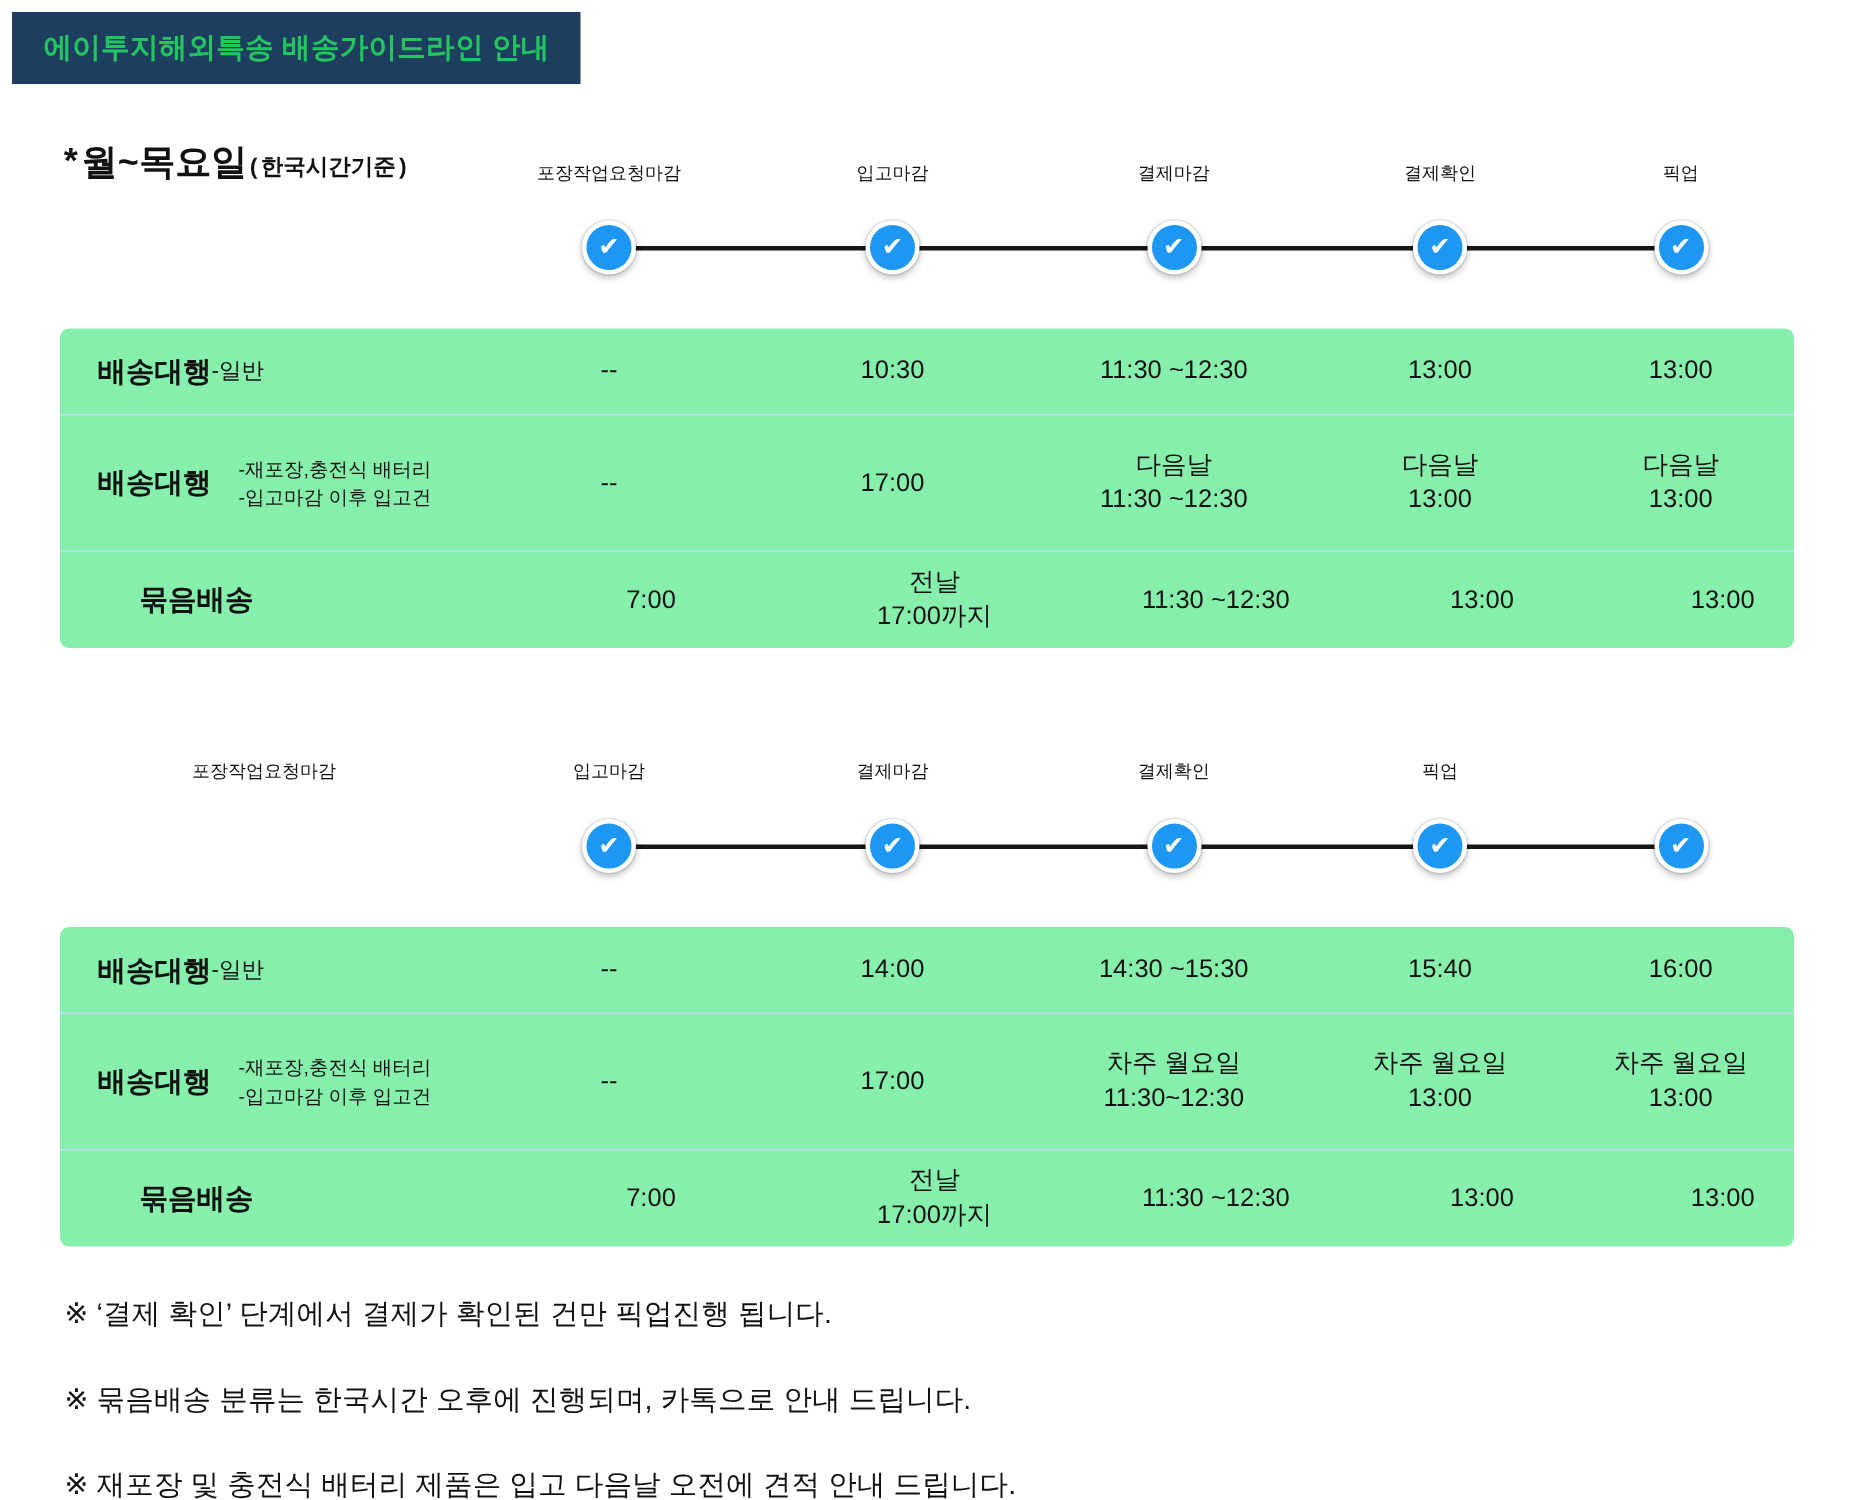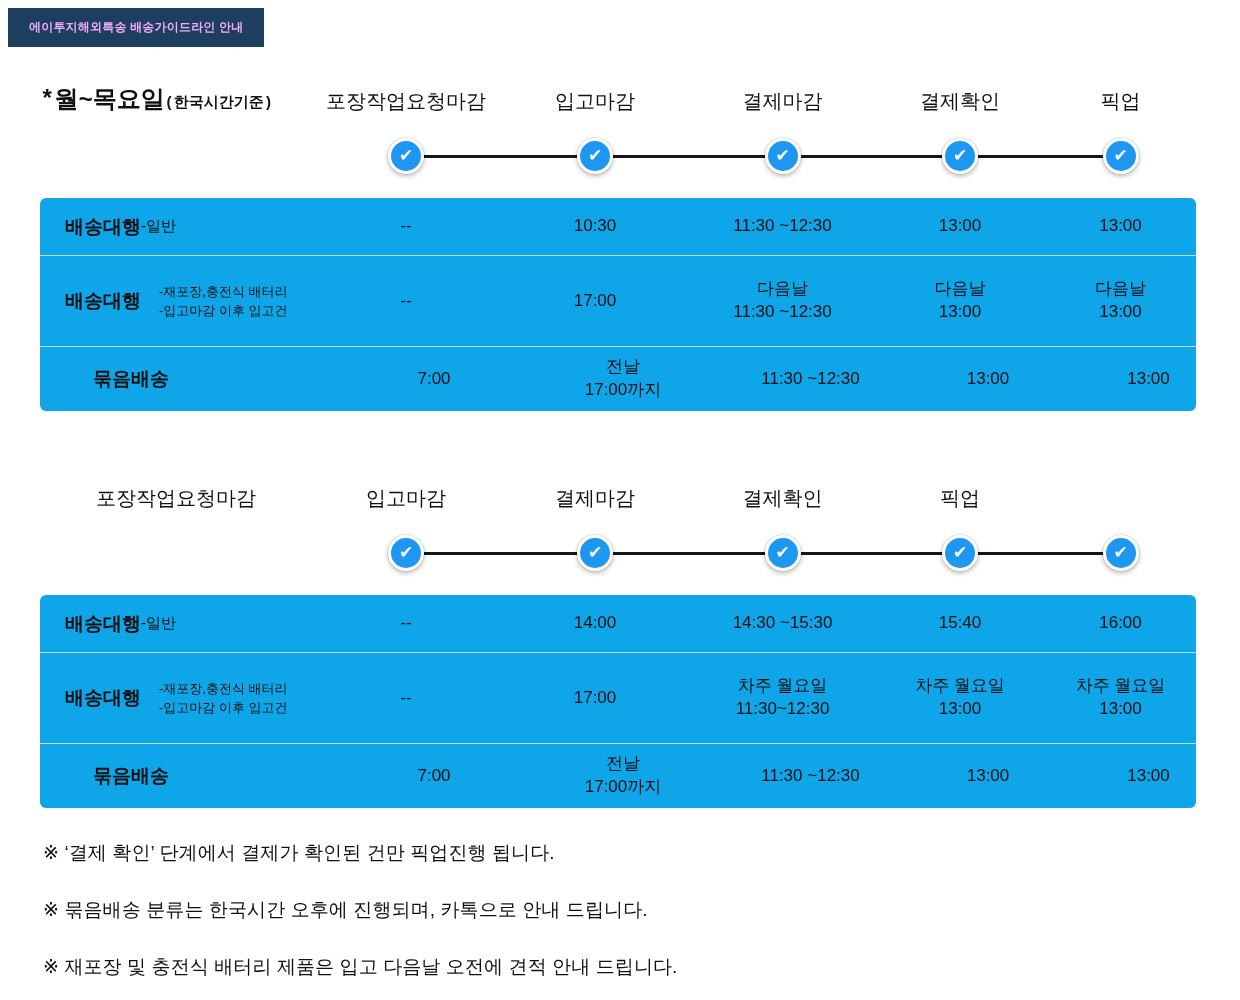--- a/index.html
+++ b/index.html
@@ -11,22 +11,22 @@
     position: relative;
     height: 1000px;
     overflow: hidden;
   }
 
   
   .badge {
     display: inline-block;
     margin: 8px 0 0 8px;
     background: #1d3e5e;
-    color: #f0abfc;
-    font-size: 12px;
+    color: #22c55e;
+    font-size: 19px;
     font-weight: bold;
     padding: 11px 21px;
     letter-spacing: 0.2px;
   }
 
   
   .grid6 {
     display: grid;
     grid-template-columns: 272px 188px 190px 185px 170px 151px;
     align-items: center;
@@ -34,21 +34,21 @@
 
   .section { width: 1156px; margin-left: 40px; }
   .sec1 { margin-top: 36px; }
   .sec2 { margin-top: 74px; }
 
   .head-row { align-items: end; }
   .sec-title { font-size: 24px; font-weight: bold; white-space: nowrap; font-family: Liberation Mono, monospace; }
   .sec-title .sub { font-size: 15px; font-weight: bold; }
   .col-head {
     text-align: center;
-    font-size: 20px;
+    font-size: 12px;
     font-weight: 500;
     white-space: nowrap;
   }
 
   
   .timeline { position: relative; height: 74px; margin-top: 4px; }
   .track {
     position: absolute;
     left: 366px;
     width: 714px;
@@ -71,23 +71,23 @@
   .chk {
     color: #ffffff;
     font-size: 17px;
     font-weight: bold;
     line-height: 1;
     transform: translateY(-1px);
   }
 
   
   .table {
-    background: #0ea5e9;
+    background: #86efac;
     border-radius: 6px;
-    margin-top: 5px;
+    margin-top: 17px;
     overflow: hidden;
   }
   .t-row { border-bottom: 1px solid #c5daed; }
   .t-row:last-child { border-bottom: none; }
   .row1 { height: 58px; }
   .row2 { height: 91px; }
   .row3 { height: 64px; padding-left: 28px; }
 
   .label-cell {
     padding-left: 25px;

